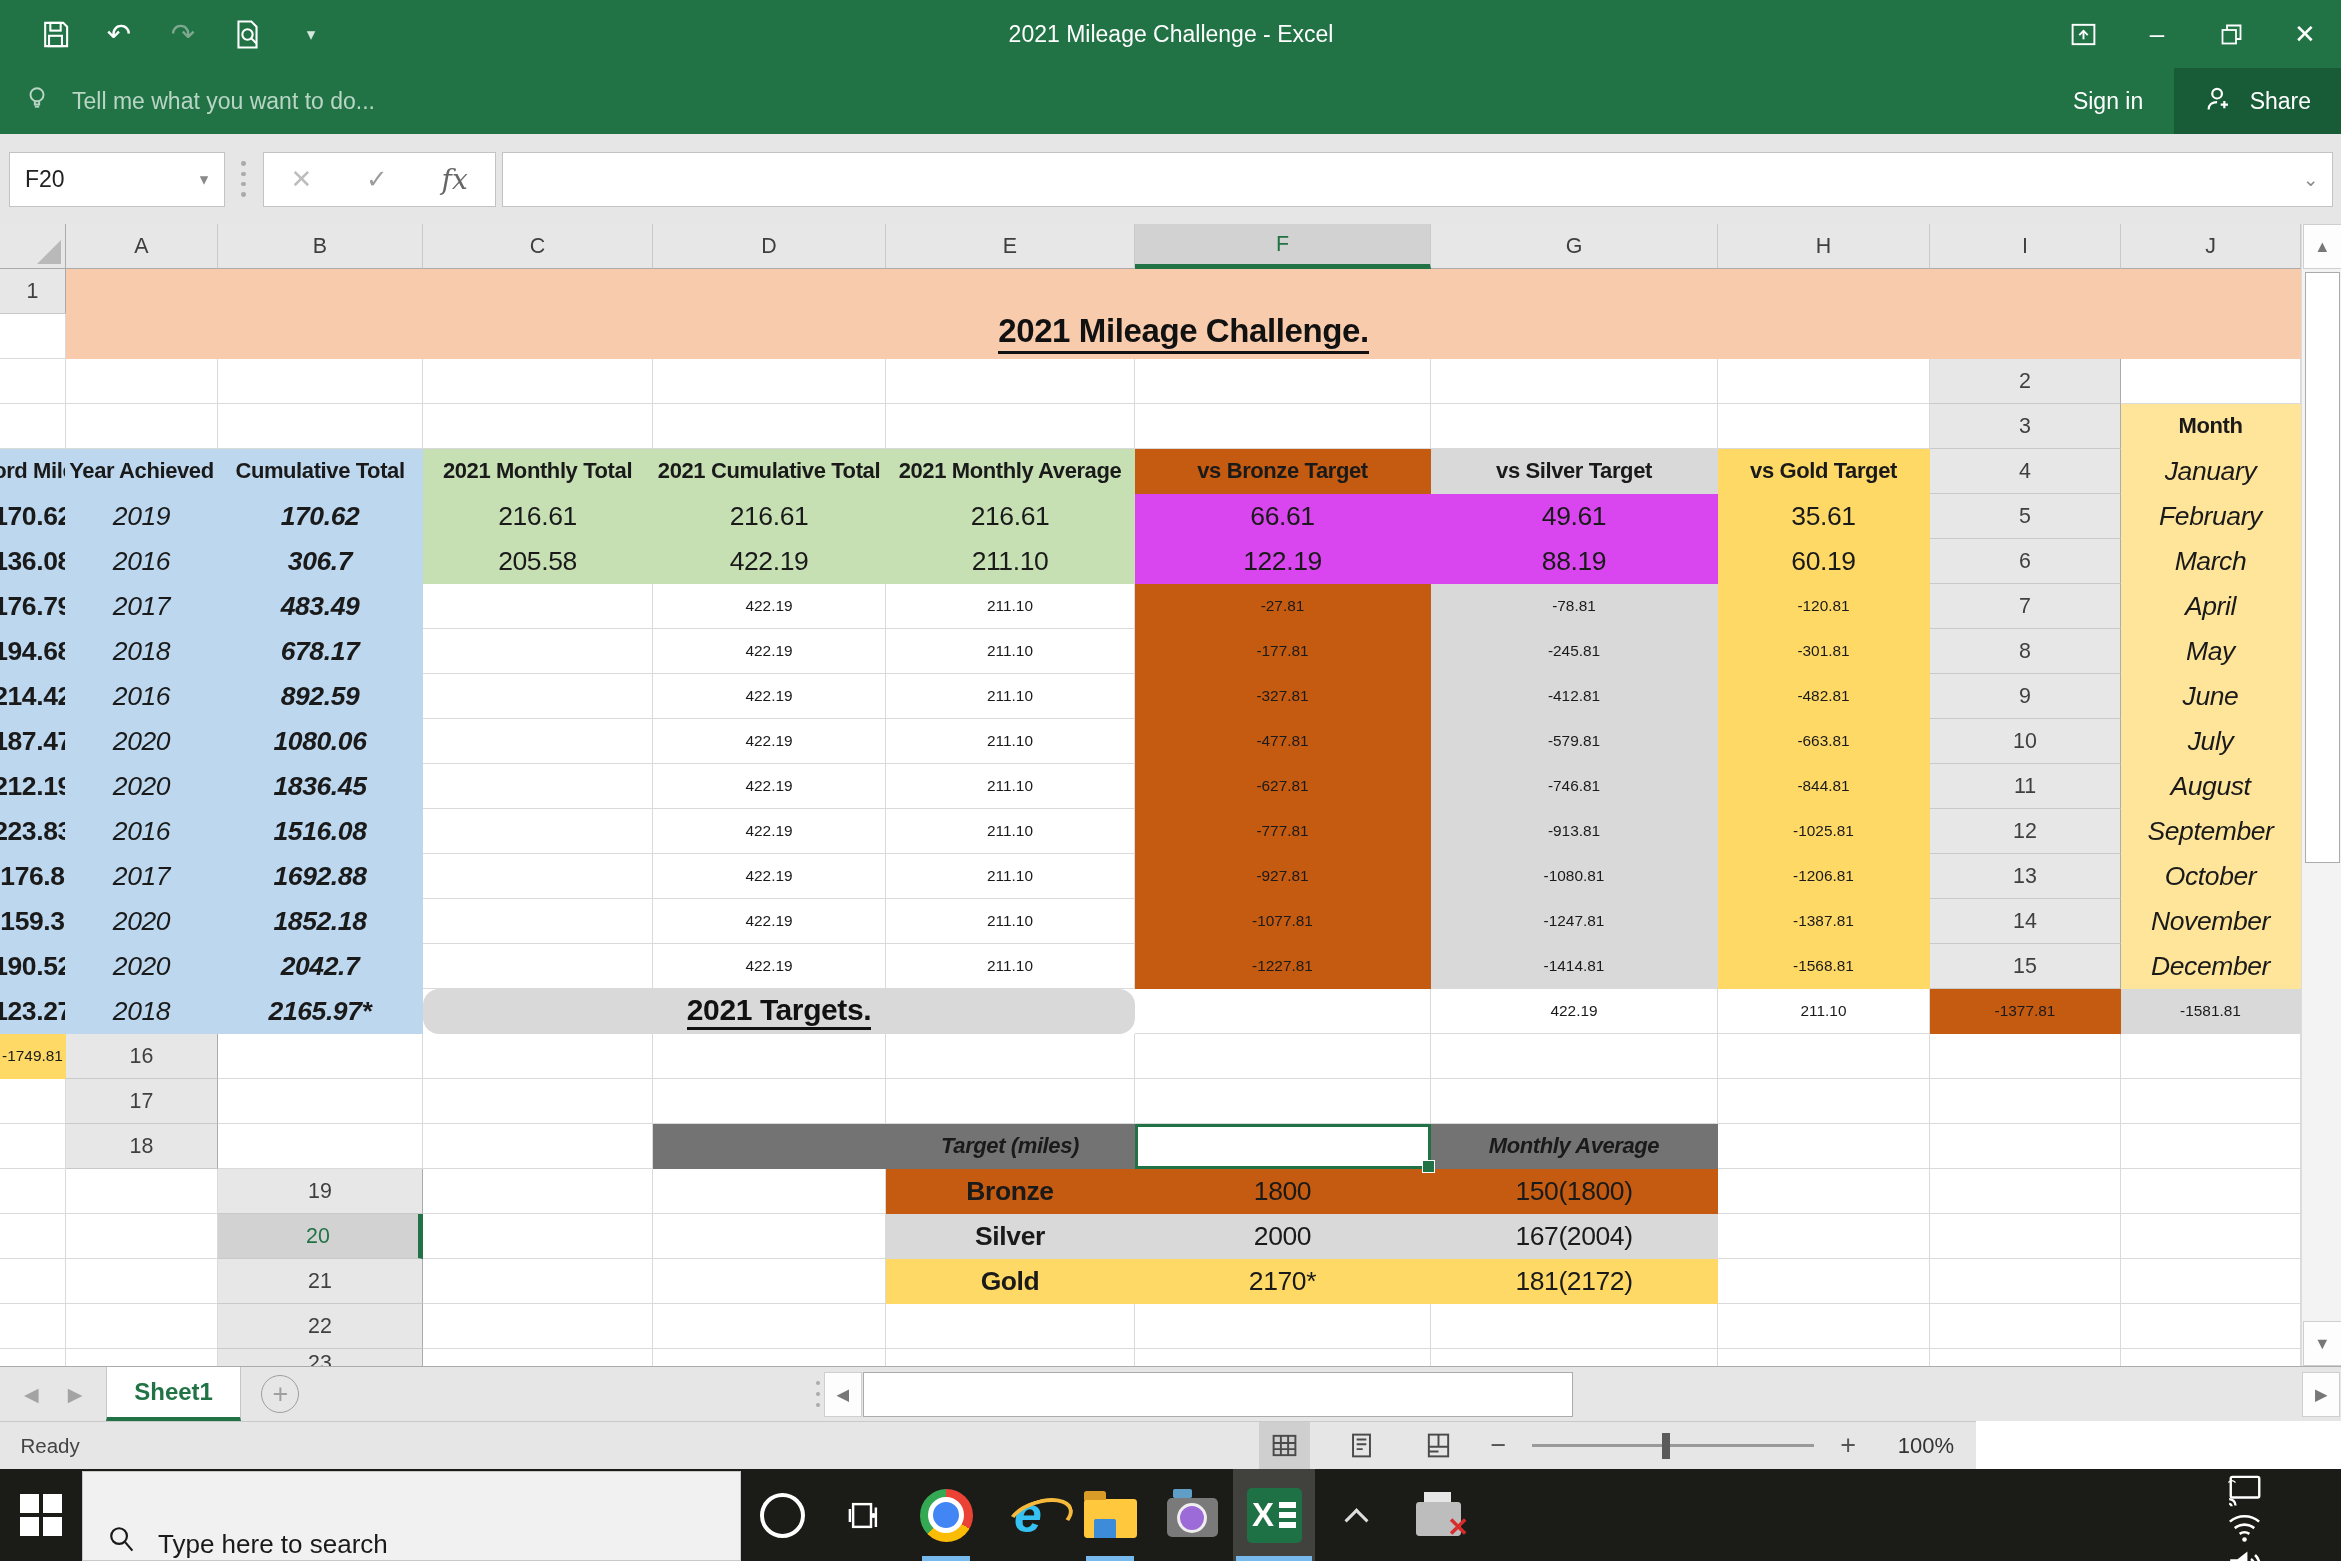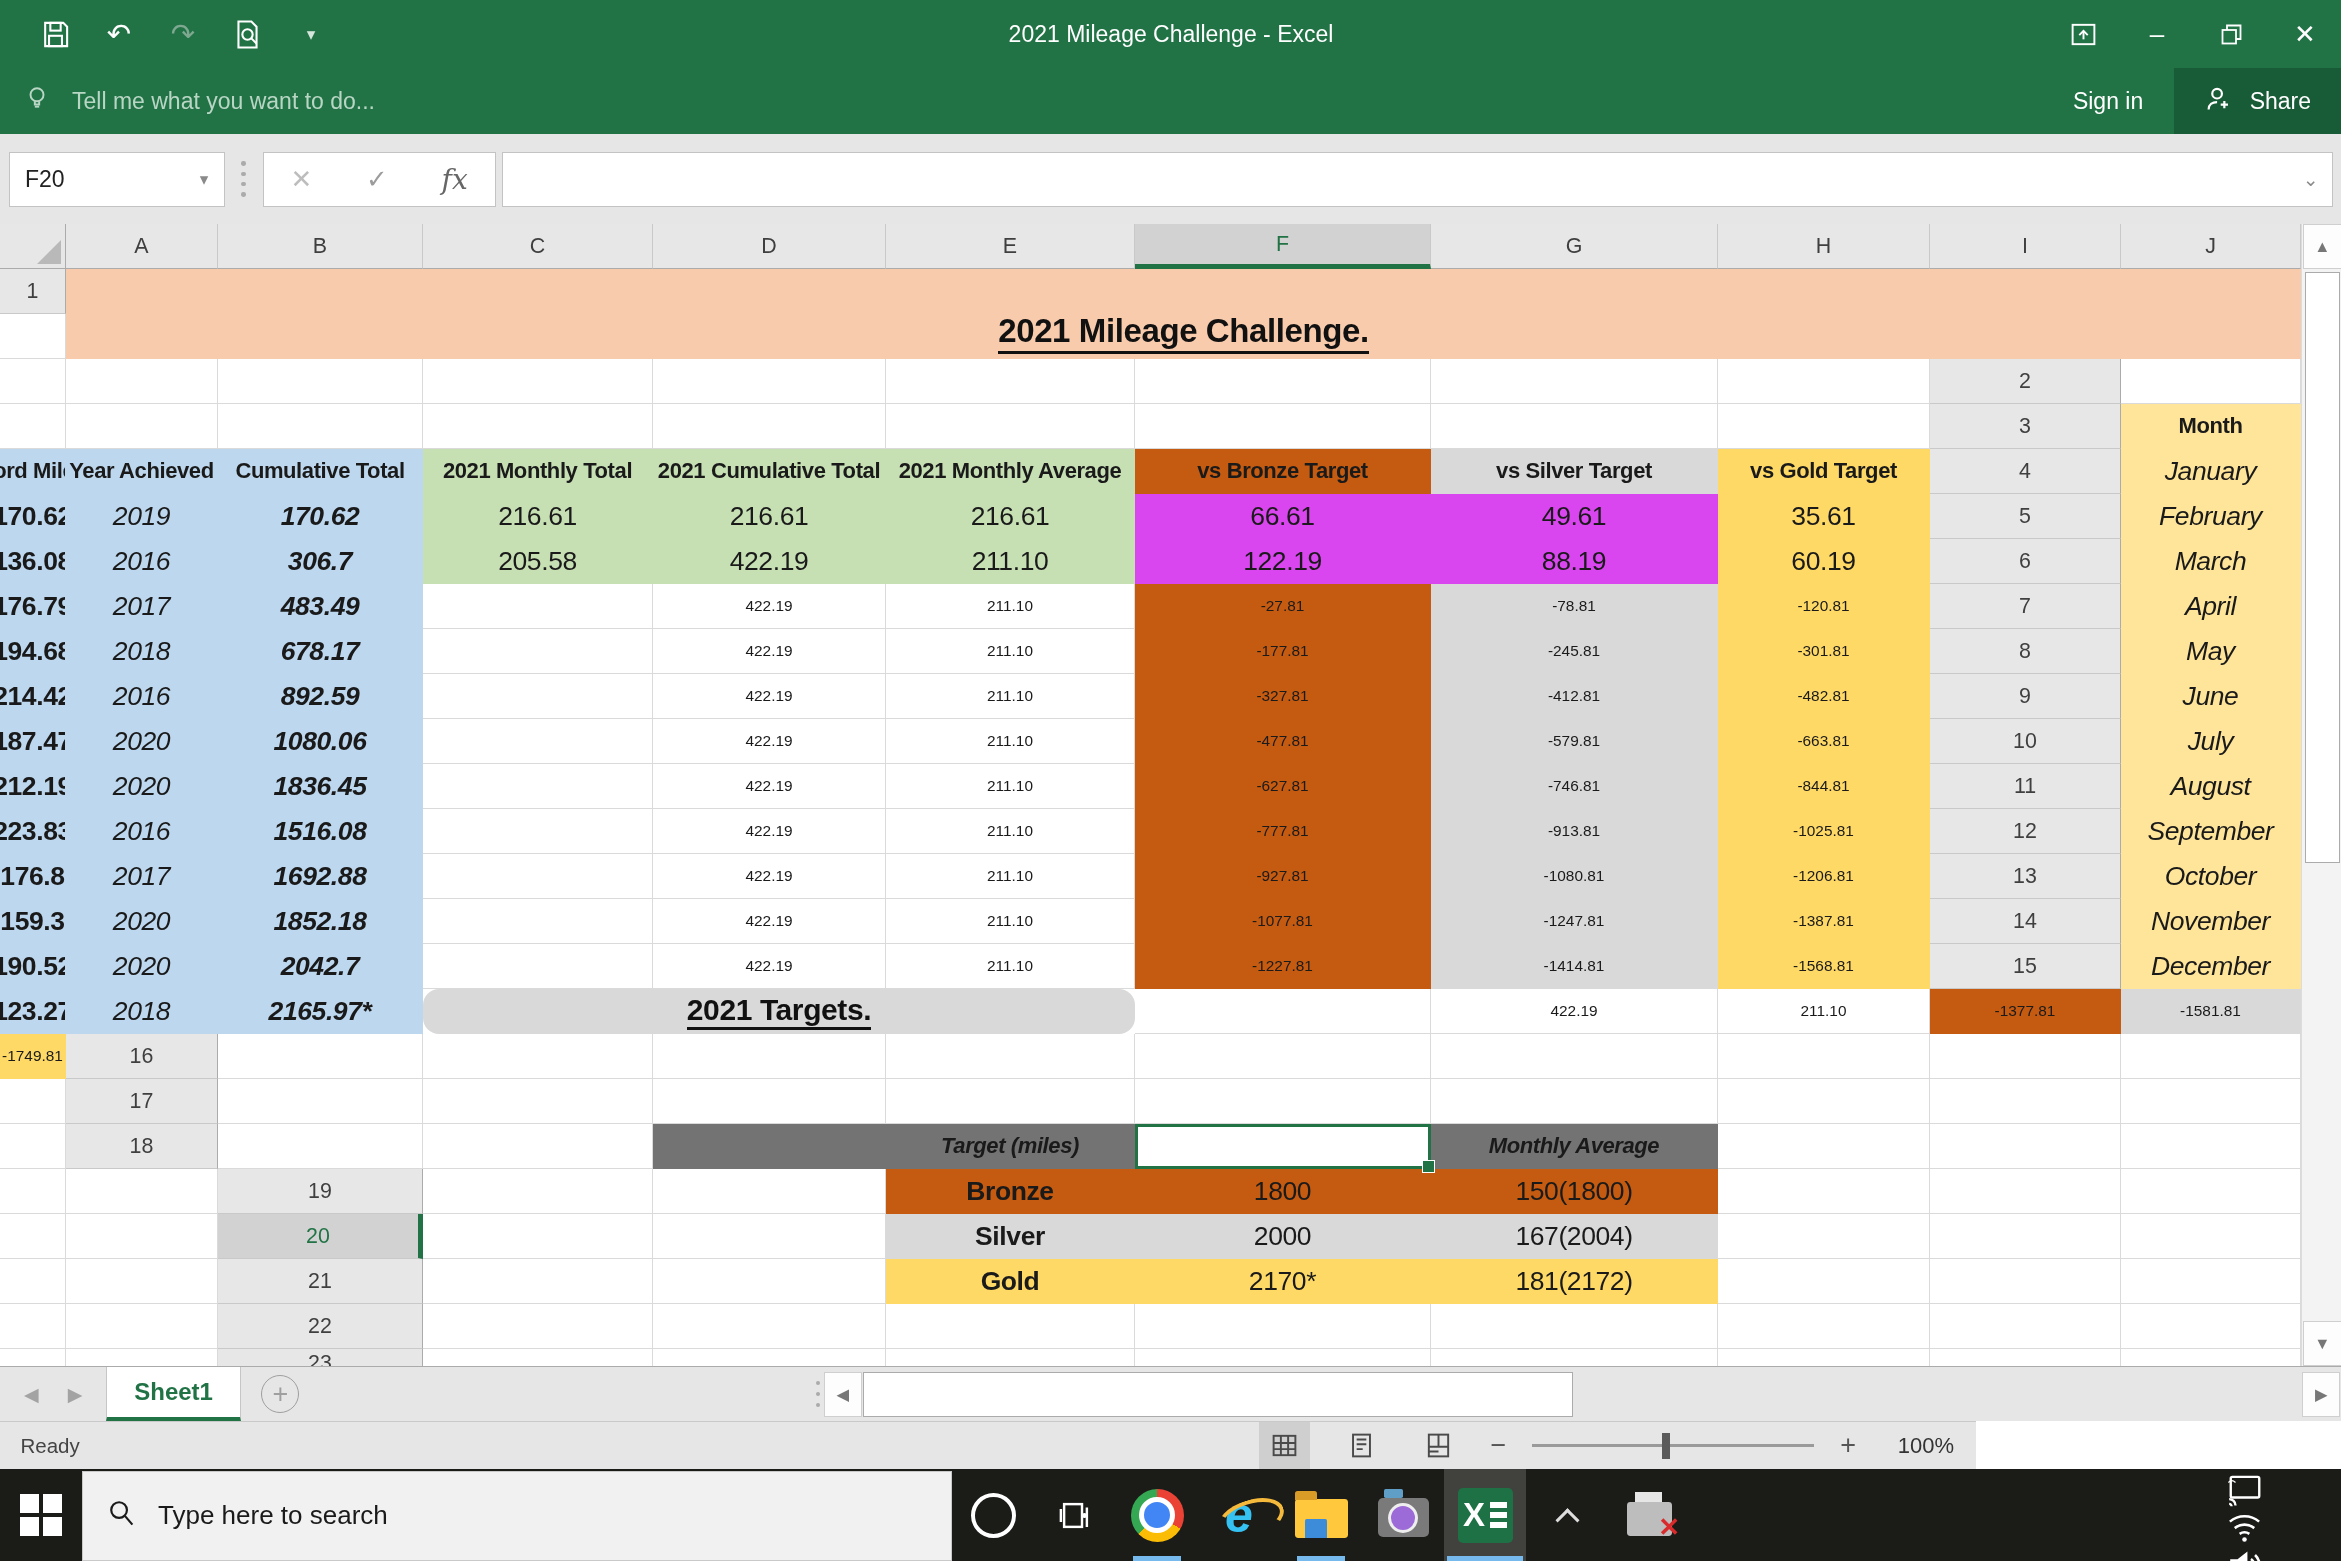--- a/index.html
+++ b/index.html
@@ -87,21 +87,21 @@
   .ztrack { position:relative; width:282px; height:3.4px; background:#9a9a9a; }
   .zthumb { position:absolute; left:130px; top:-11px; width:7.7px; height:26px; background:#5a5a5a; }
   .zbtn { font-size:27px; color:#555; }
   .zlabel { font-size:22px; color:#333; width:72px; text-align:right; }
 
   
   .taskbar { position:absolute; left:0; top:1469px; width:2342px; height:92px; background:#1B1C18; display:flex; align-items:stretch; color:#fff; }
   .start { width:82px; display:flex; align-items:center; justify-content:center; }
   .winlogo { display:grid; grid-template-columns:19px 19px; grid-template-rows:19px 19px; gap:4.3px; }
   .winlogo i { background:#fff; }
-  .searchbox { width:870px; background:#F1F1F1; border:0.9px solid #C9C9C9; color:#1a1a1a; display:flex; align-items:center; gap:22px; padding:0 24px; margin:1.7px 0 0 0; font-size:26px; }
+  .searchbox { width:659px; background:#F1F1F1; border:0.9px solid #C9C9C9; color:#1a1a1a; display:flex; align-items:flex-end; gap:22px; padding:0 24px; margin:1.7px 0 0 0; font-size:26px; }
   .tbtn { width:82px; display:flex; align-items:center; justify-content:center; position:relative; }
   .tbtn.active { background:rgba(255,255,255,0.17); }
   .runline { position:absolute; bottom:0; left:17px; right:17px; height:5.1px; background:#76B9ED; }
   .tbtn.active .runline { left:2.6px; right:2.6px; }
   .cortana { width:45px; height:45px; border:4.3px solid #fff; border-radius:50%; }
   .chev { width:17px; height:17px; border-left:3.4px solid #ddd; border-top:3.4px solid #ddd; transform:rotate(45deg) translate(3.4px,3.4px); }
   .tray { margin-left:auto; display:flex; align-items:flex-start;flex-direction:column; }
   .titem { width:79px; display:flex; align-items:center; justify-content:center; position:relative; }
   .clock { width:137px; display:flex; flex-direction:column; align-items:center; justify-content:center; font-size:22px; line-height:1.3; }
   .notif { width:86px; display:flex; align-items:center; justify-content:center; position:relative; }

